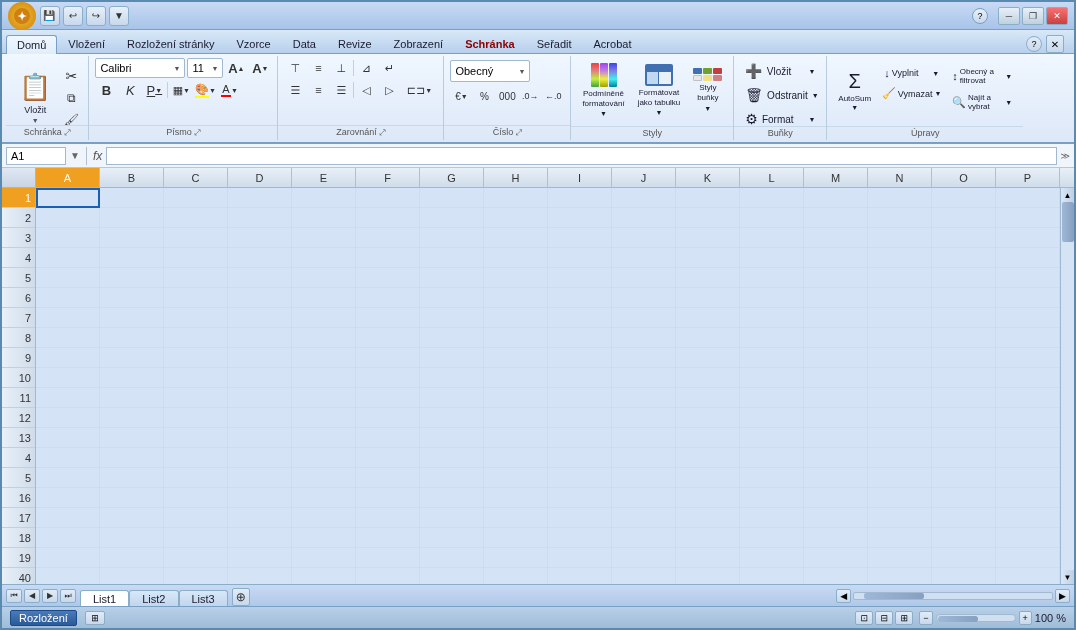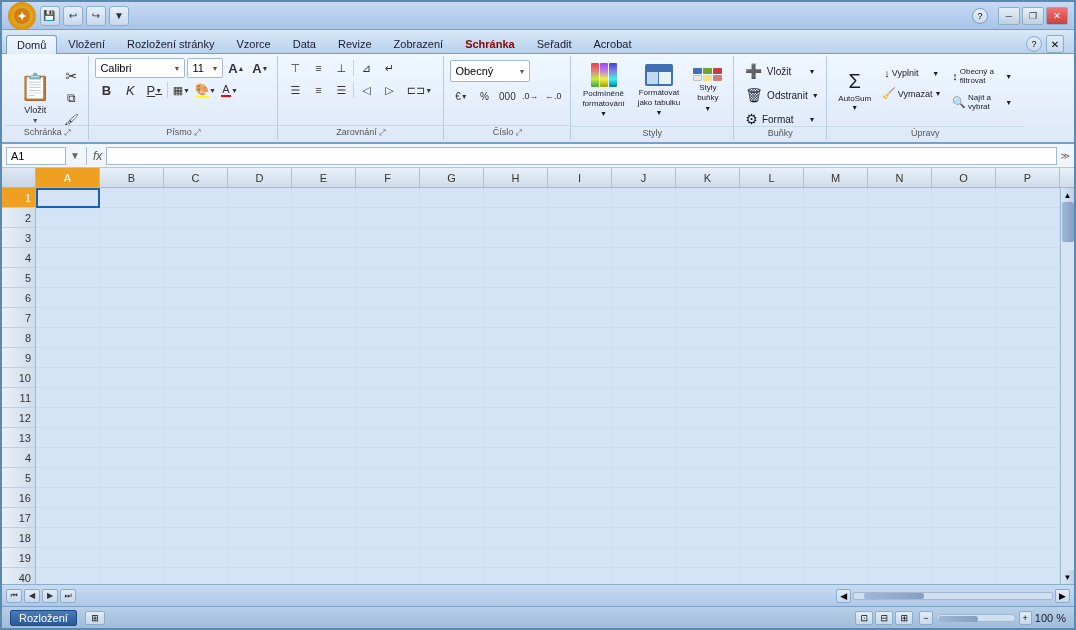--- a/index.html
+++ b/index.html
@@ -969,20 +969,26 @@
         </div>
       </div>
 
       <div style="display:flex;background:linear-gradient(to bottom,#c8daf5,#b0c8e8);border-top:1px solid #8baec8;height:22px;">
         <div style="display:flex;align-items:center;gap:2px;padding:0 4px;">
           <div class="sheet-nav-btn">⏮</div>
           <div class="sheet-nav-btn">◀</div>
           <div class="sheet-nav-btn">▶</div>
           <div class="sheet-nav-btn">⏭</div>
         </div>
+        <div style="display:flex;align-items:flex-end;">
+          <div class="sheet-tab active">List1</div>
+          <div class="sheet-tab">List2</div>
+          <div class="sheet-tab">List3</div>
+          <div class="sheet-add-btn">⊕</div>
+        </div>
         <div style="flex:1;display:flex;align-items:center;">
           <div style="margin-left:auto;display:flex;align-items:center;gap:2px;padding-right:4px;">
             <div style="font-size:9px;cursor:pointer;padding:1px 3px;background:linear-gradient(to bottom,#e0ecf8,#c8d8ec);border:1px solid #8baec8;border-radius:2px;">◀</div>
             <div style="height:8px;width:200px;background:#d0e0f0;border:1px solid #a0b8d0;border-radius:2px;display:flex;align-items:center;">
               <div style="width:60px;height:6px;background:linear-gradient(to right,#a0b8d8,#88a0c0);border-radius:2px;margin-left:10px;"></div>
             </div>
             <div style="font-size:9px;cursor:pointer;padding:1px 3px;background:linear-gradient(to bottom,#e0ecf8,#c8d8ec);border:1px solid #8baec8;border-radius:2px;">▶</div>
           </div>
         </div>
       </div>

